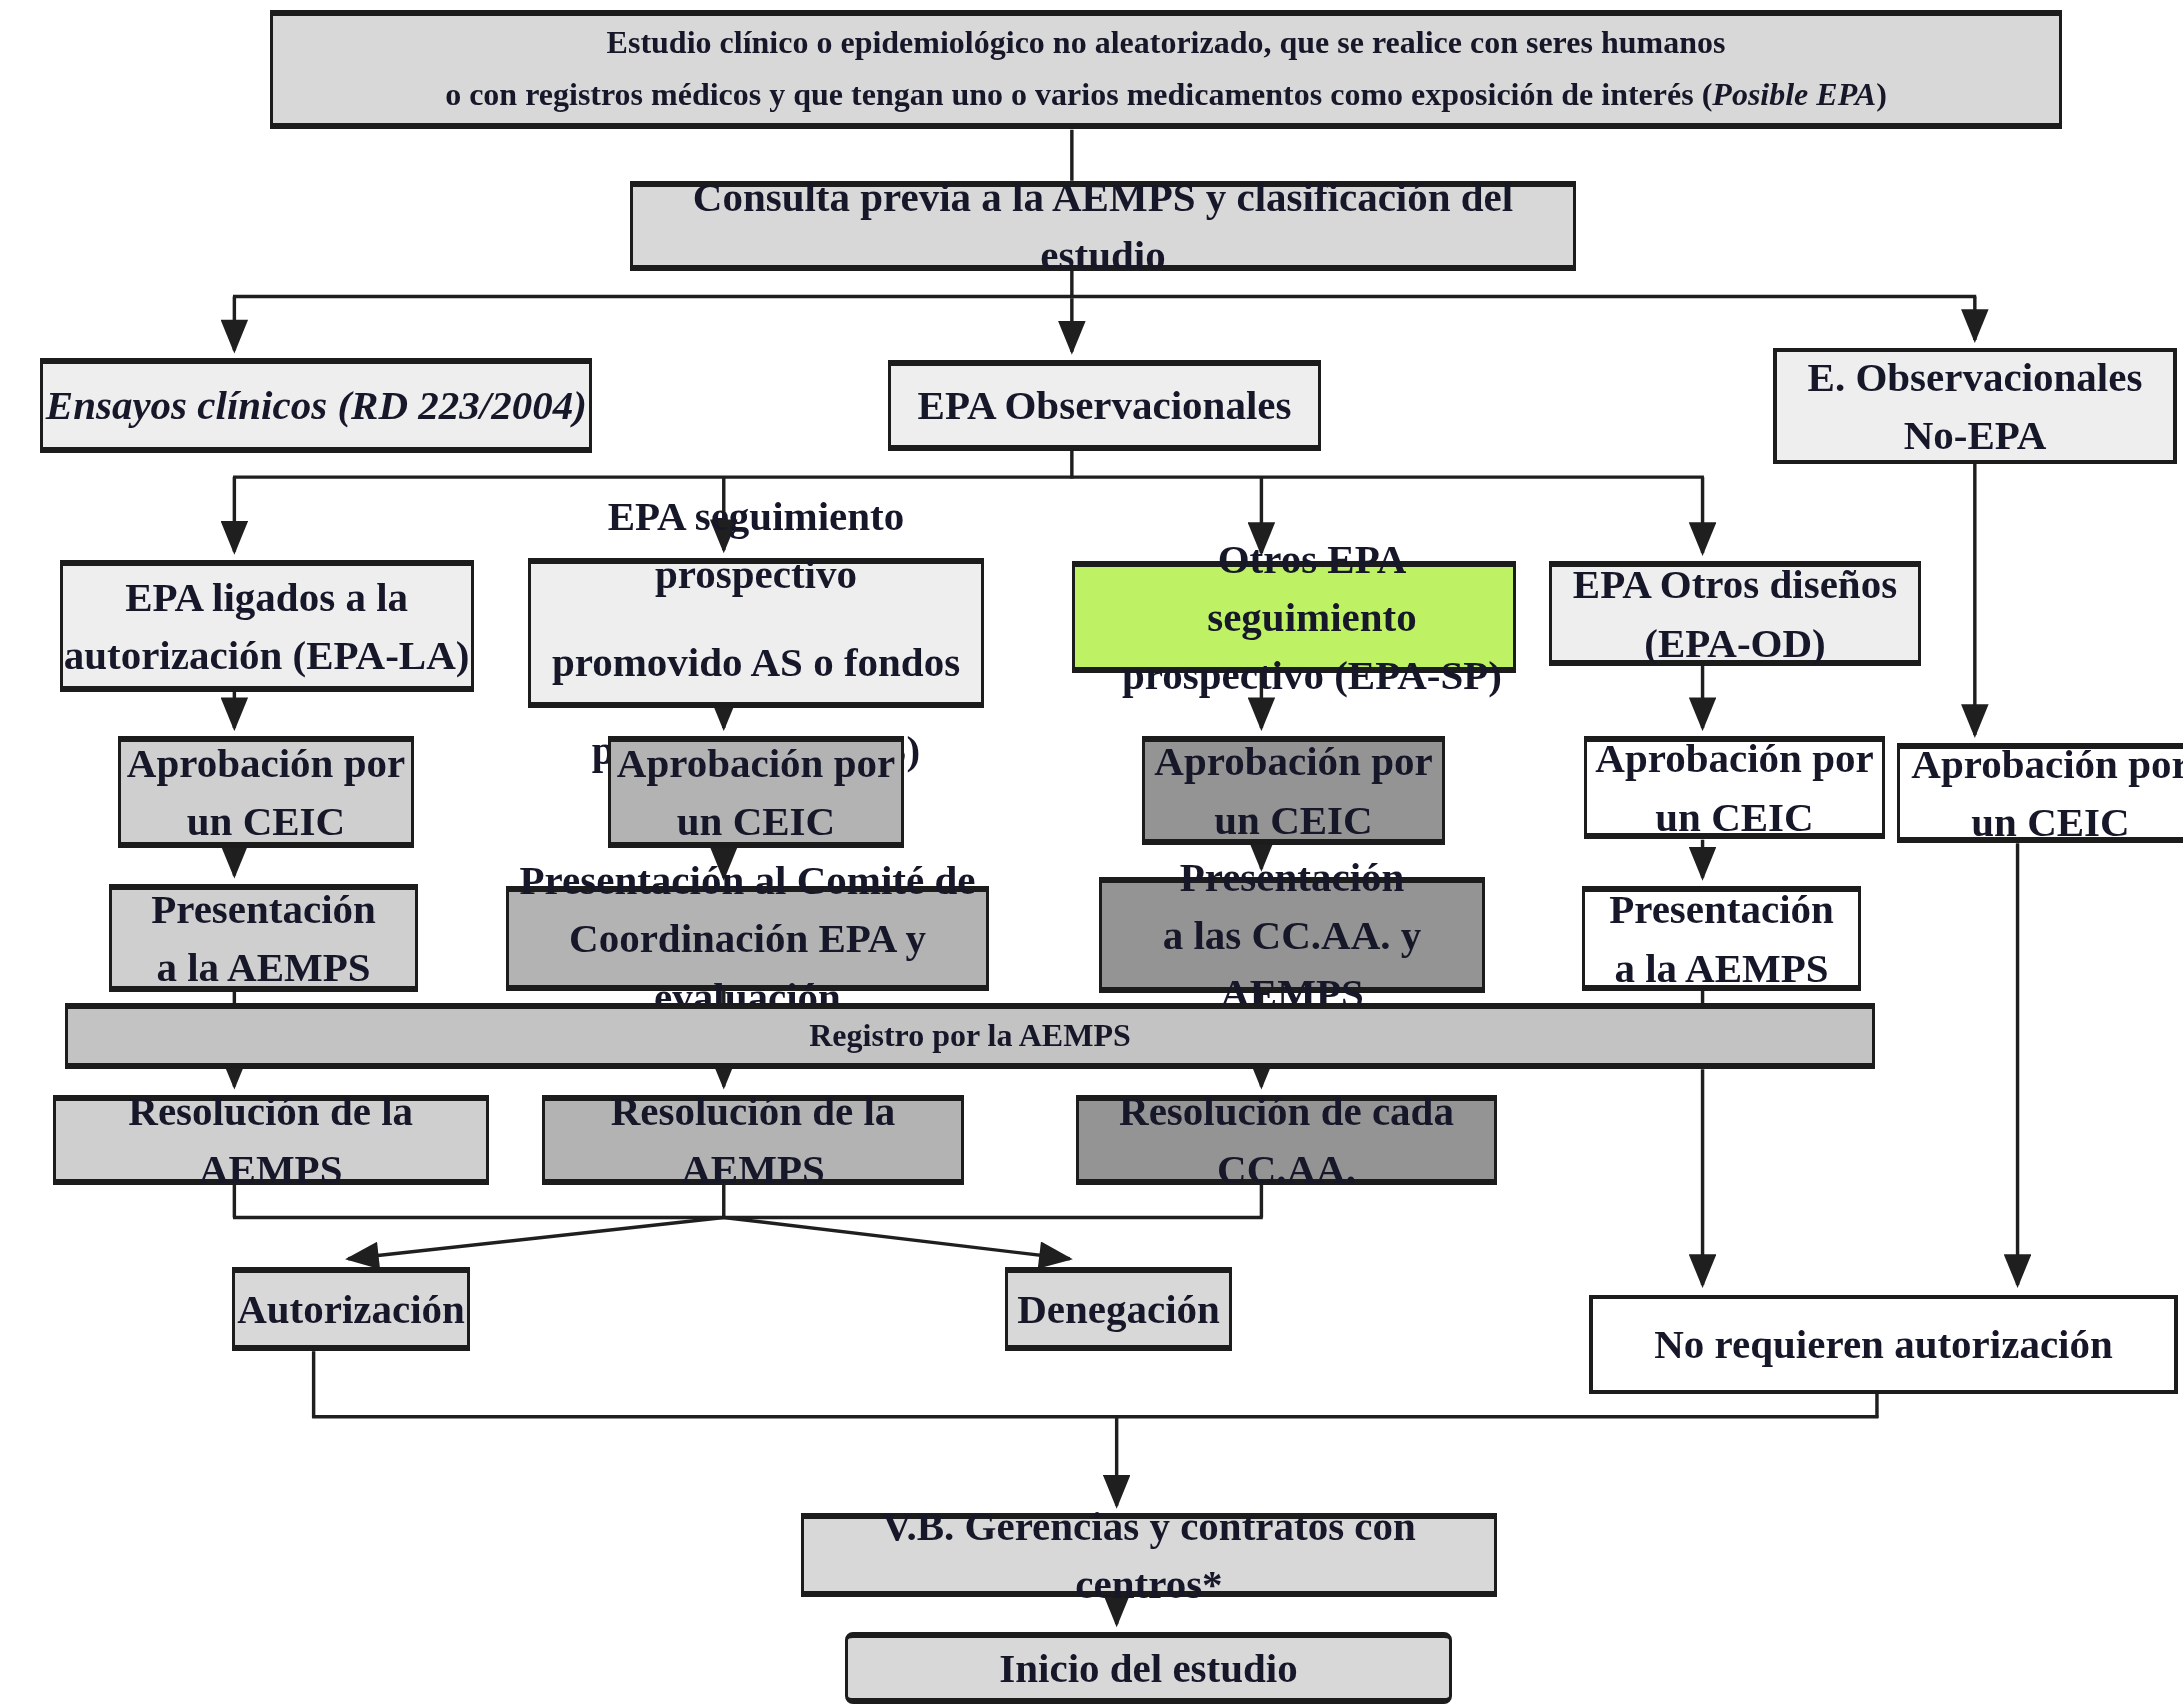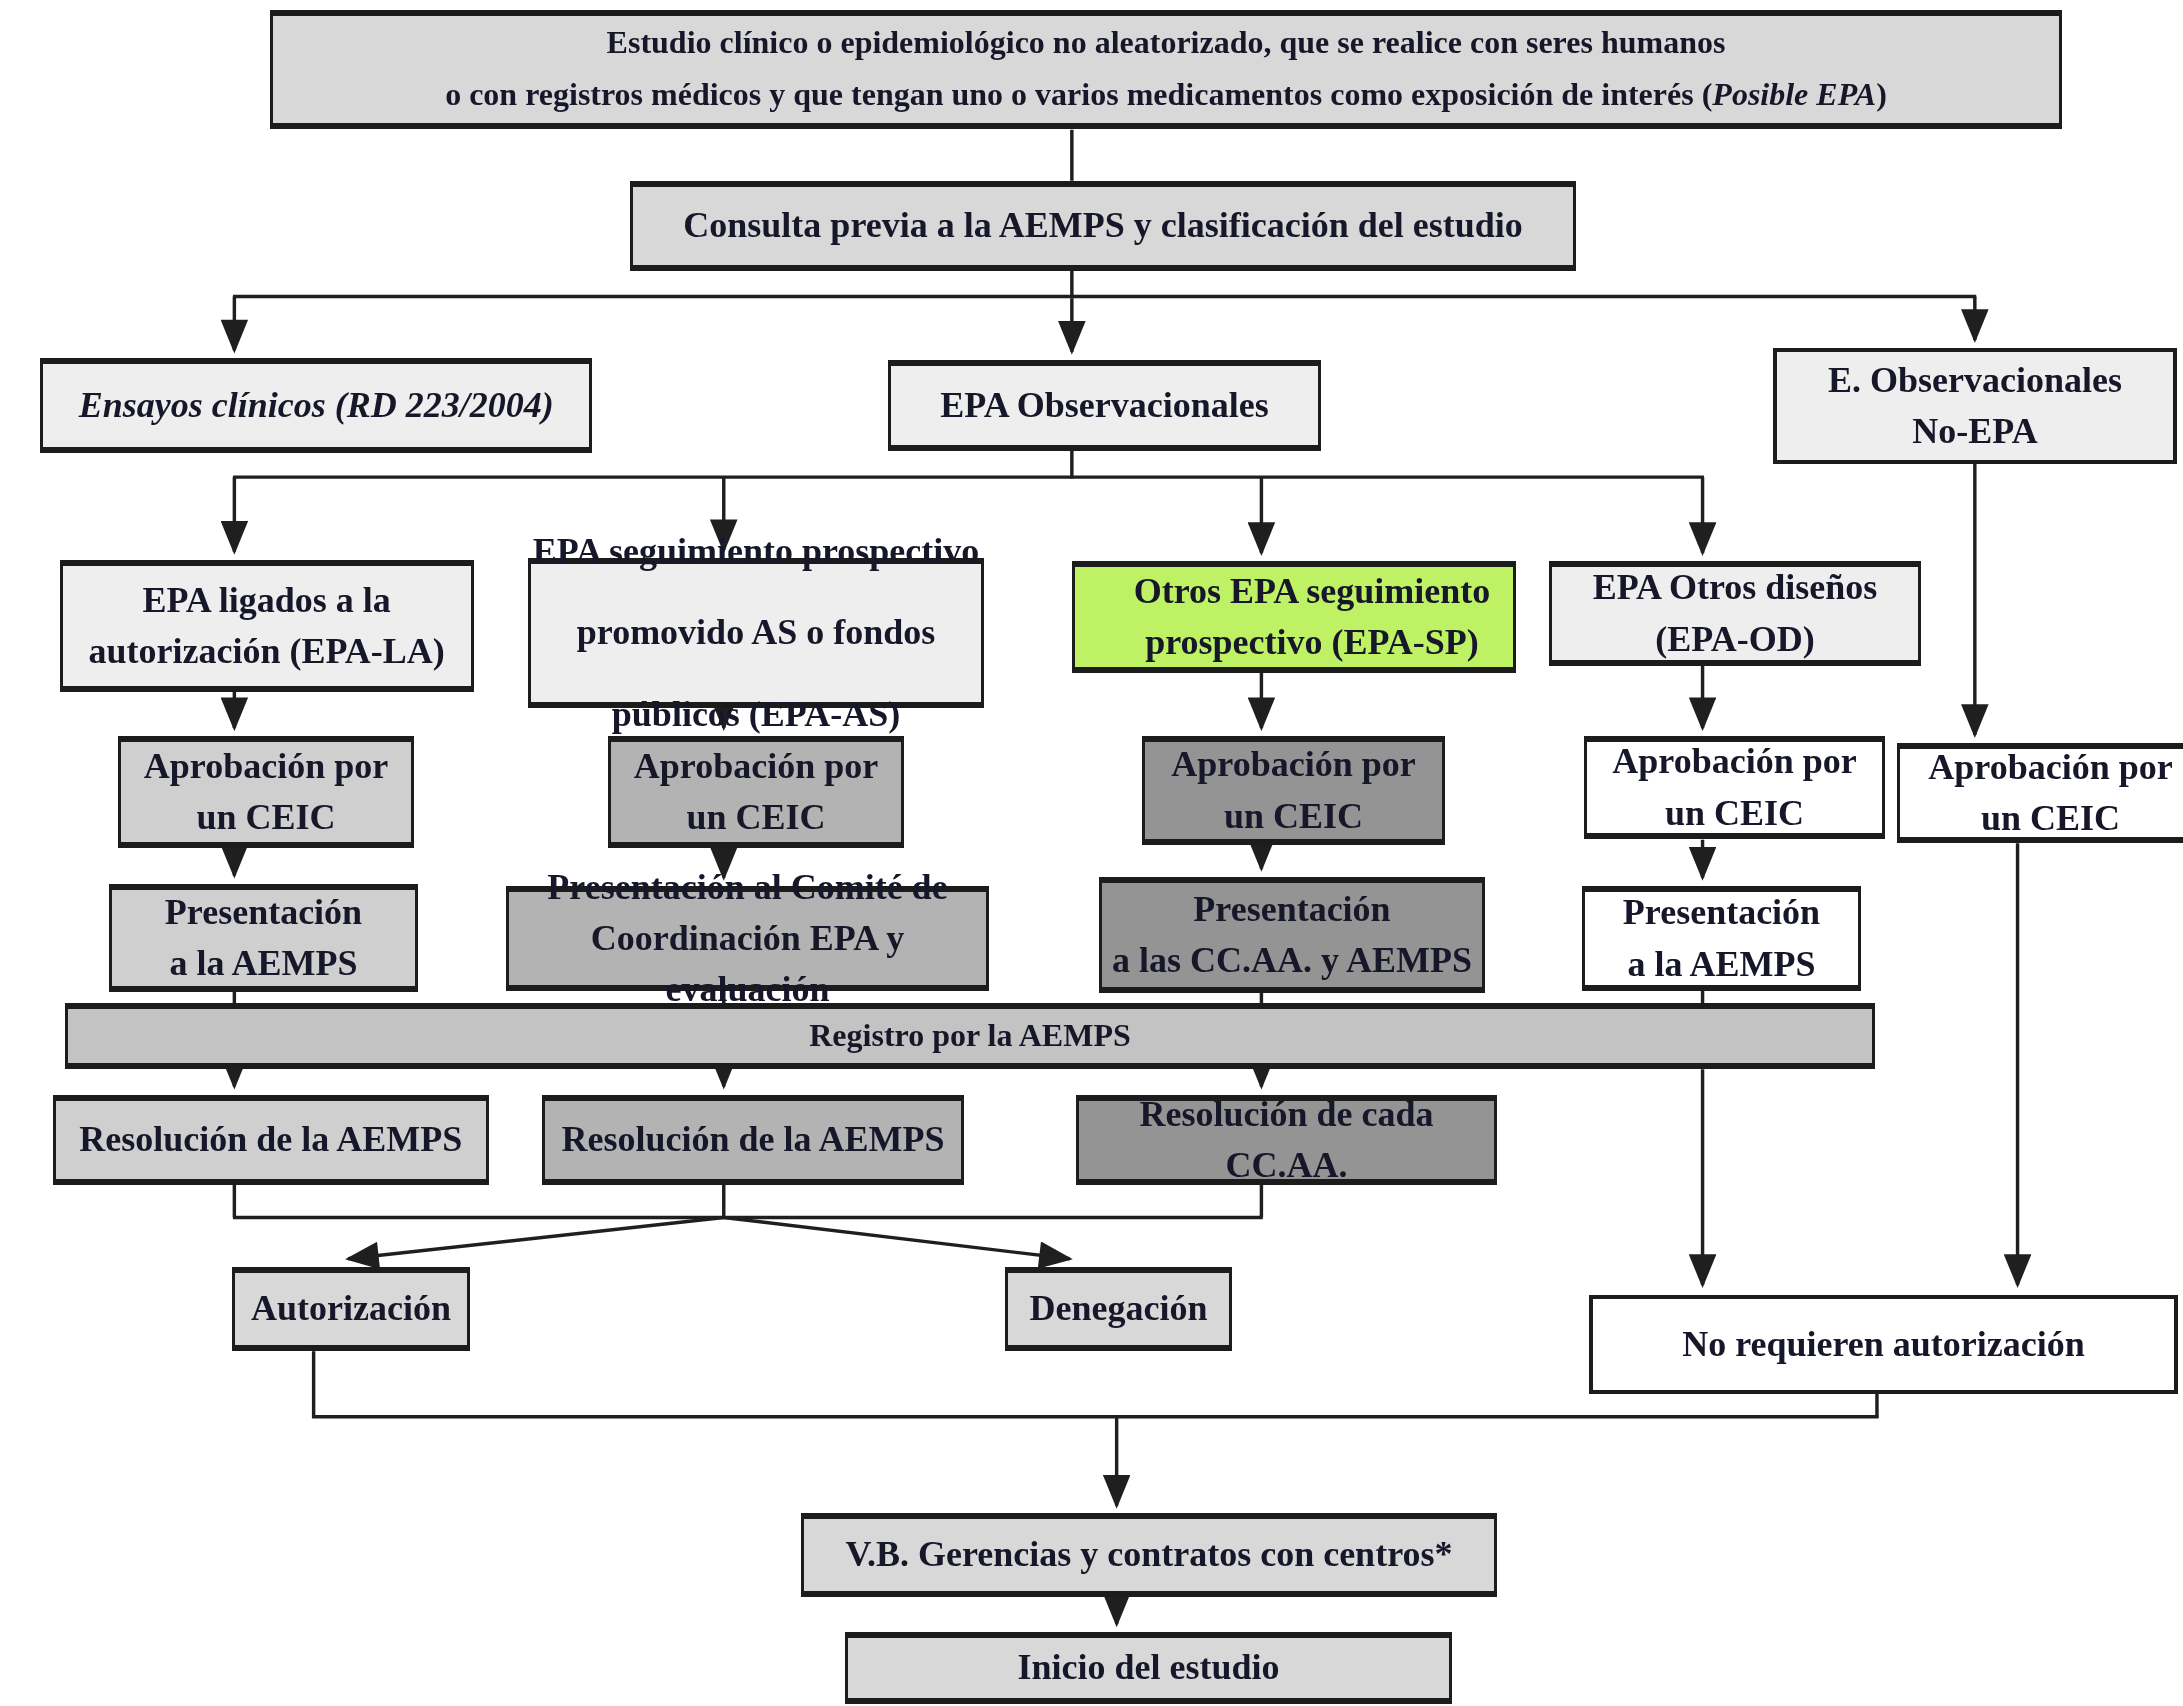--- a/index.html
+++ b/index.html
@@ -25,21 +25,21 @@
   .wires line { stroke: #1f1f1f; stroke-width: 5; }
   .node {
     position: absolute;
     z-index: 2;
     display: flex;
     flex-direction: column;
     align-items: center;
     justify-content: center;
     text-align: center;
     border: 3.4px solid #1c1c1c;
-    font-size: 36px;
+    font-size: 41px;
     line-height: 1.42;
   }
   .hv { border-top-width: 6.9px; border-bottom-width: 6.9px; margin-left: 32px; }
   .plain { border-width: 4.1px; }
   .ln { display: block; }
   em { font-style: italic; }
   #n-estudio { font-size: 32px; line-height: 1.62; }
   #n-registro { font-size: 32px; }
 </style>
 </head>
@@ -222,18 +222,18 @@
   </div>
 
   <div class="node plain" style="left: 1589px; top: 1295px; width: 589px; height: 99px; background: rgb(255, 255, 255);">
     <span class="ln">No requieren autorización</span>
   </div>
 
   <div class="node hv" style="left: 769px; top: 1513px; width: 696px; height: 84px; background: rgb(216, 216, 216);">
     <span class="ln">V.B. Gerencias y contratos con centros*</span>
   </div>
 
-  <div class="node hv" style="left: 813px; top: 1632px; width: 607px; height: 72px; background: rgb(216, 216, 216);">
+  <div class="node hv" style="left: 813px; top: 1632px; width: 607px; height: 72px; background: rgb(216, 216, 216); border-radius: 8px;">
     <span class="ln">Inicio del estudio</span>
   </div>
 
 </div>
 
 
 </body></html>

